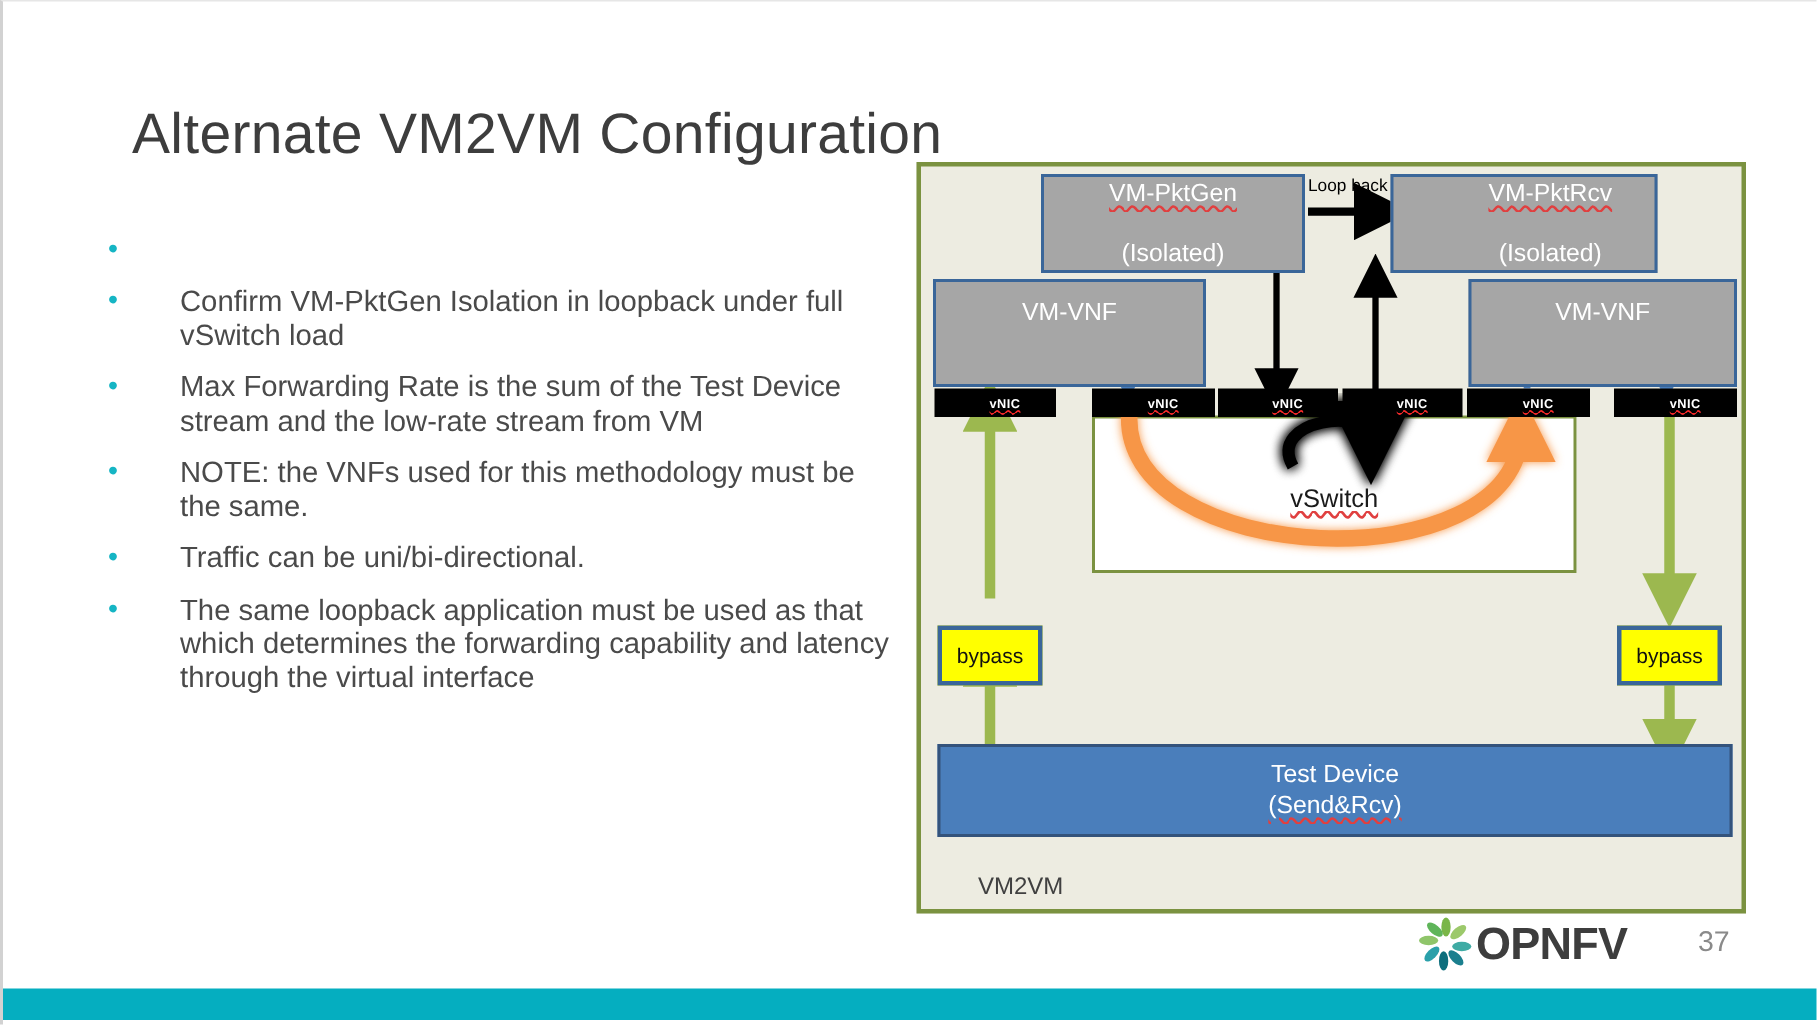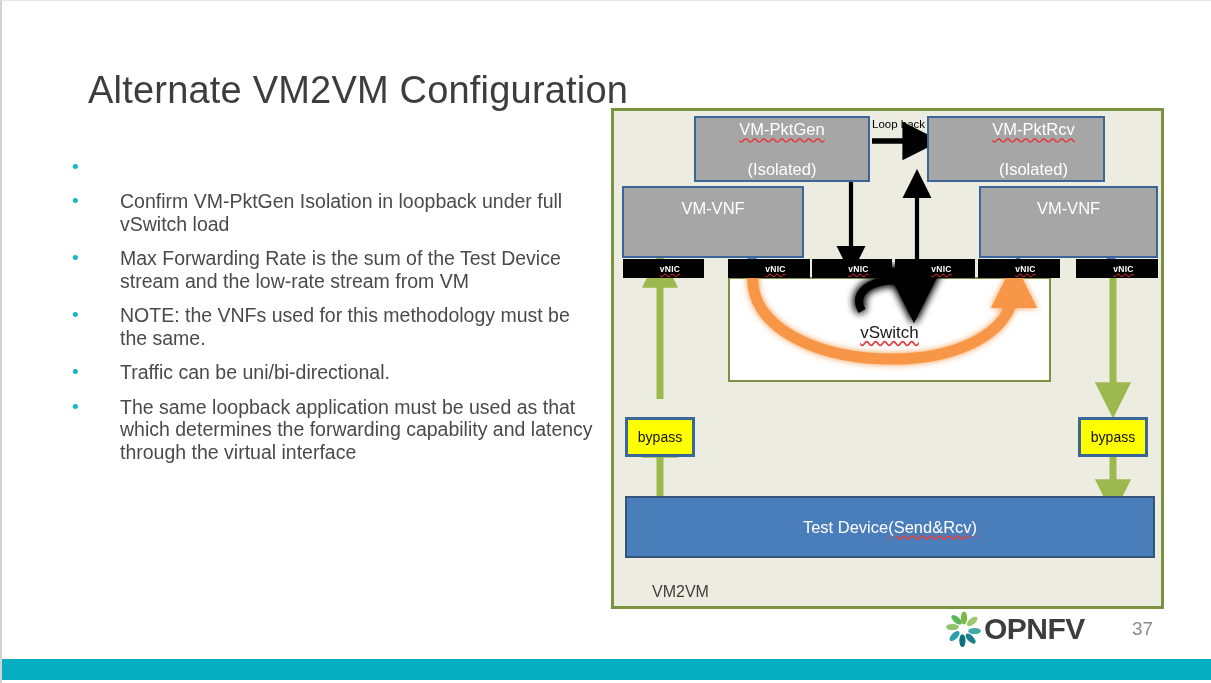--- a/index.html
+++ b/index.html
@@ -82,21 +82,21 @@
     box-sizing:border-box;
     display:flex; align-items:center; justify-content:center;
     font-size:14px; color:#111;margin-top:16px;
   }
   #test-device{
     position:absolute; left:11px; top:385px;
     width:530px; height:62px;
     background:#4a7ebb; border:2px solid #34537b;
     box-sizing:border-box;
     color:#ffffff; font-size:16.5px; line-height:21px;
-    display:flex; flex-direction:row;
+    display:flex; flex-direction:column;
     align-items:center; justify-content:center;
   }
   #vm2vm-label{
     position:absolute; left:0; right:0; top:472px;
     text-align:left; font-size:16px; color:#404040;padding-left:38px;
   }
   #loopback-label{
     position:absolute; left:258px; top:7px;
     font-size:11.5px; color:#000; background:transparent;
     white-space:nowrap;

